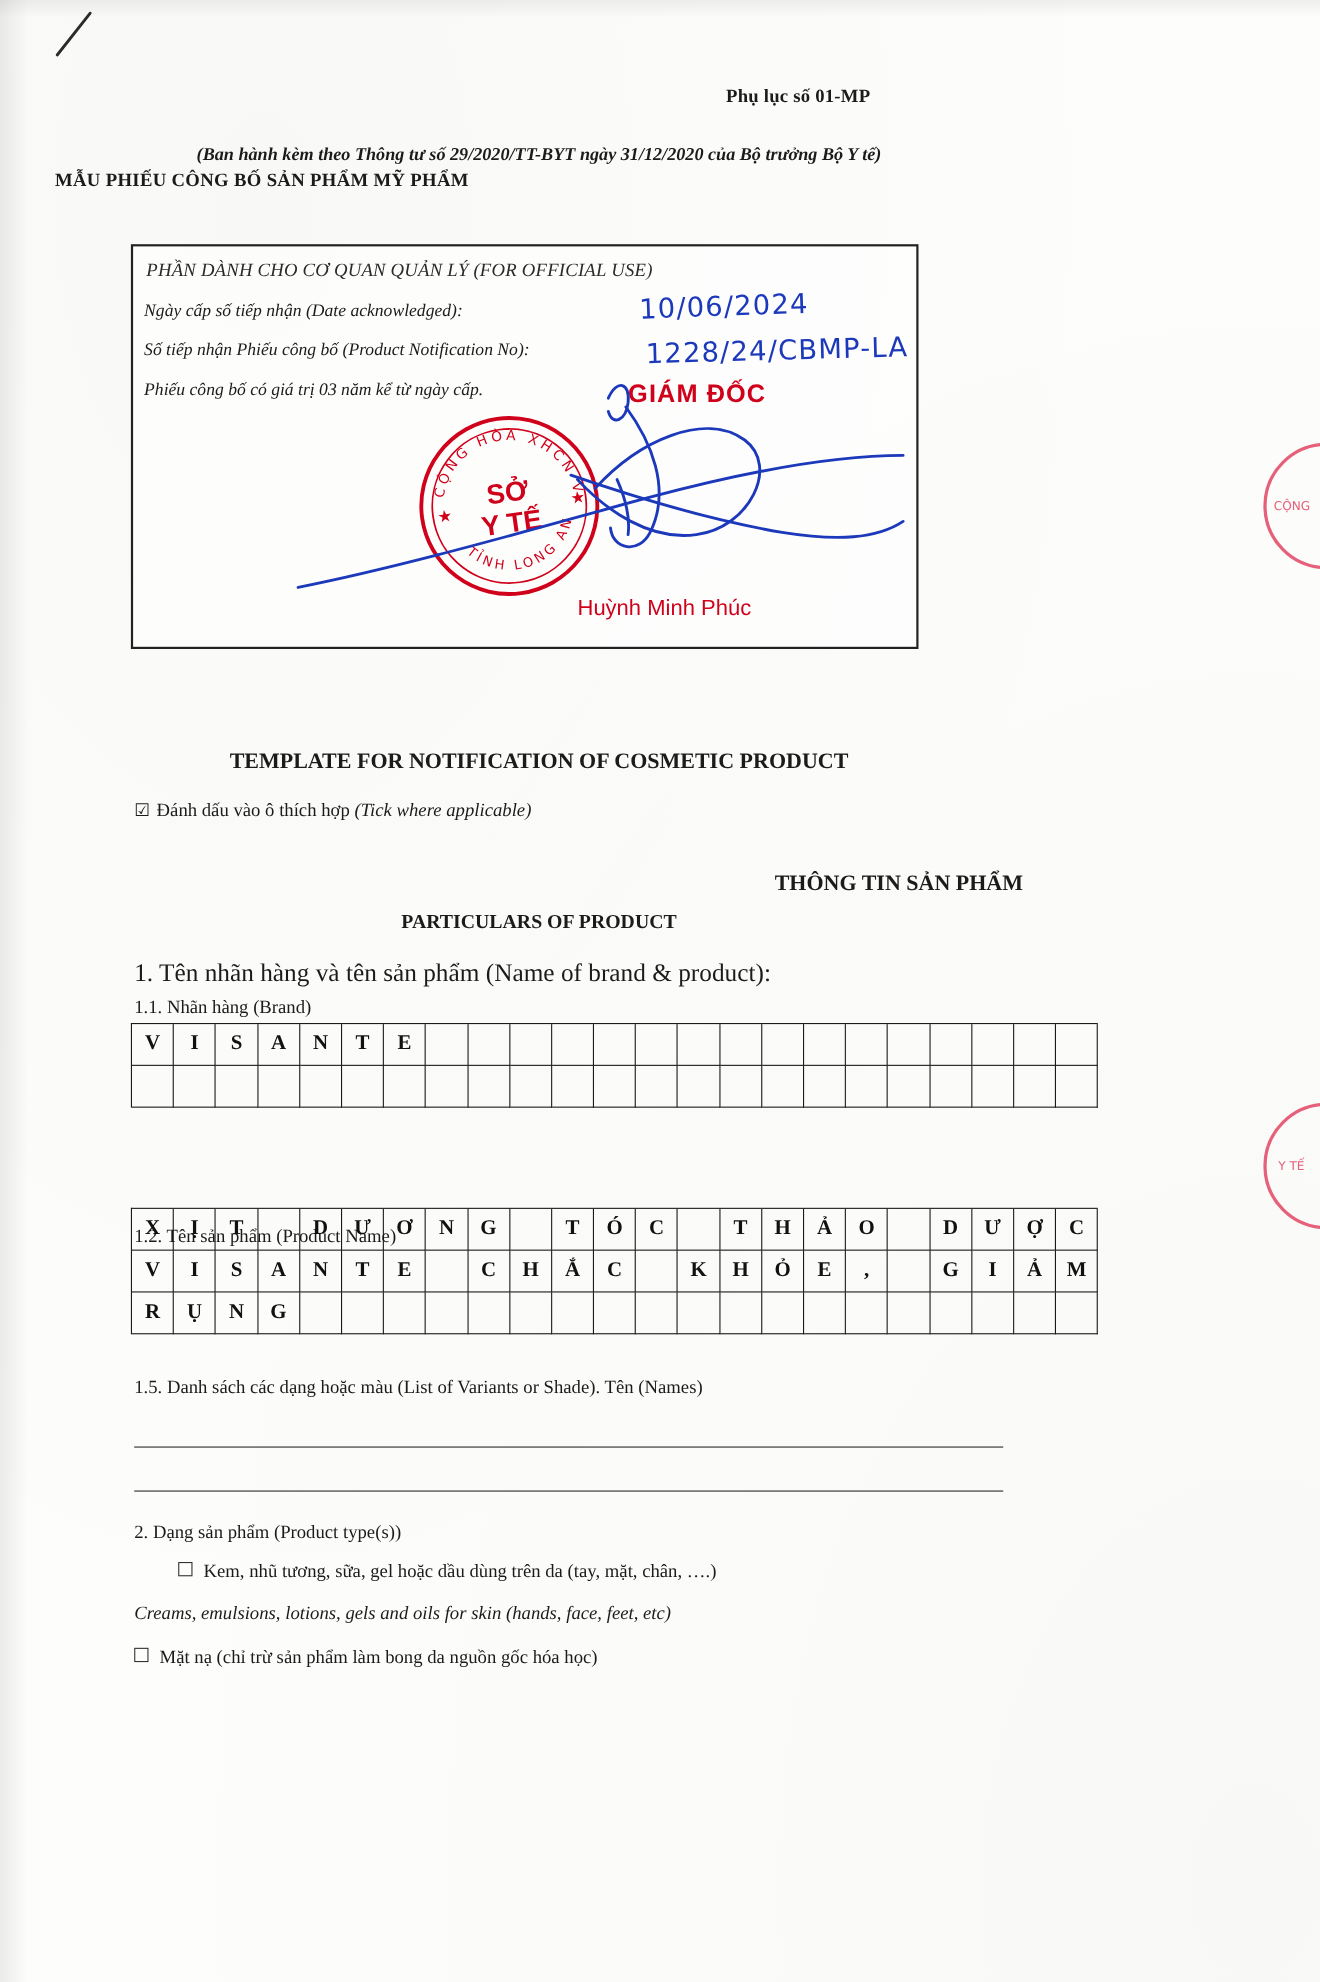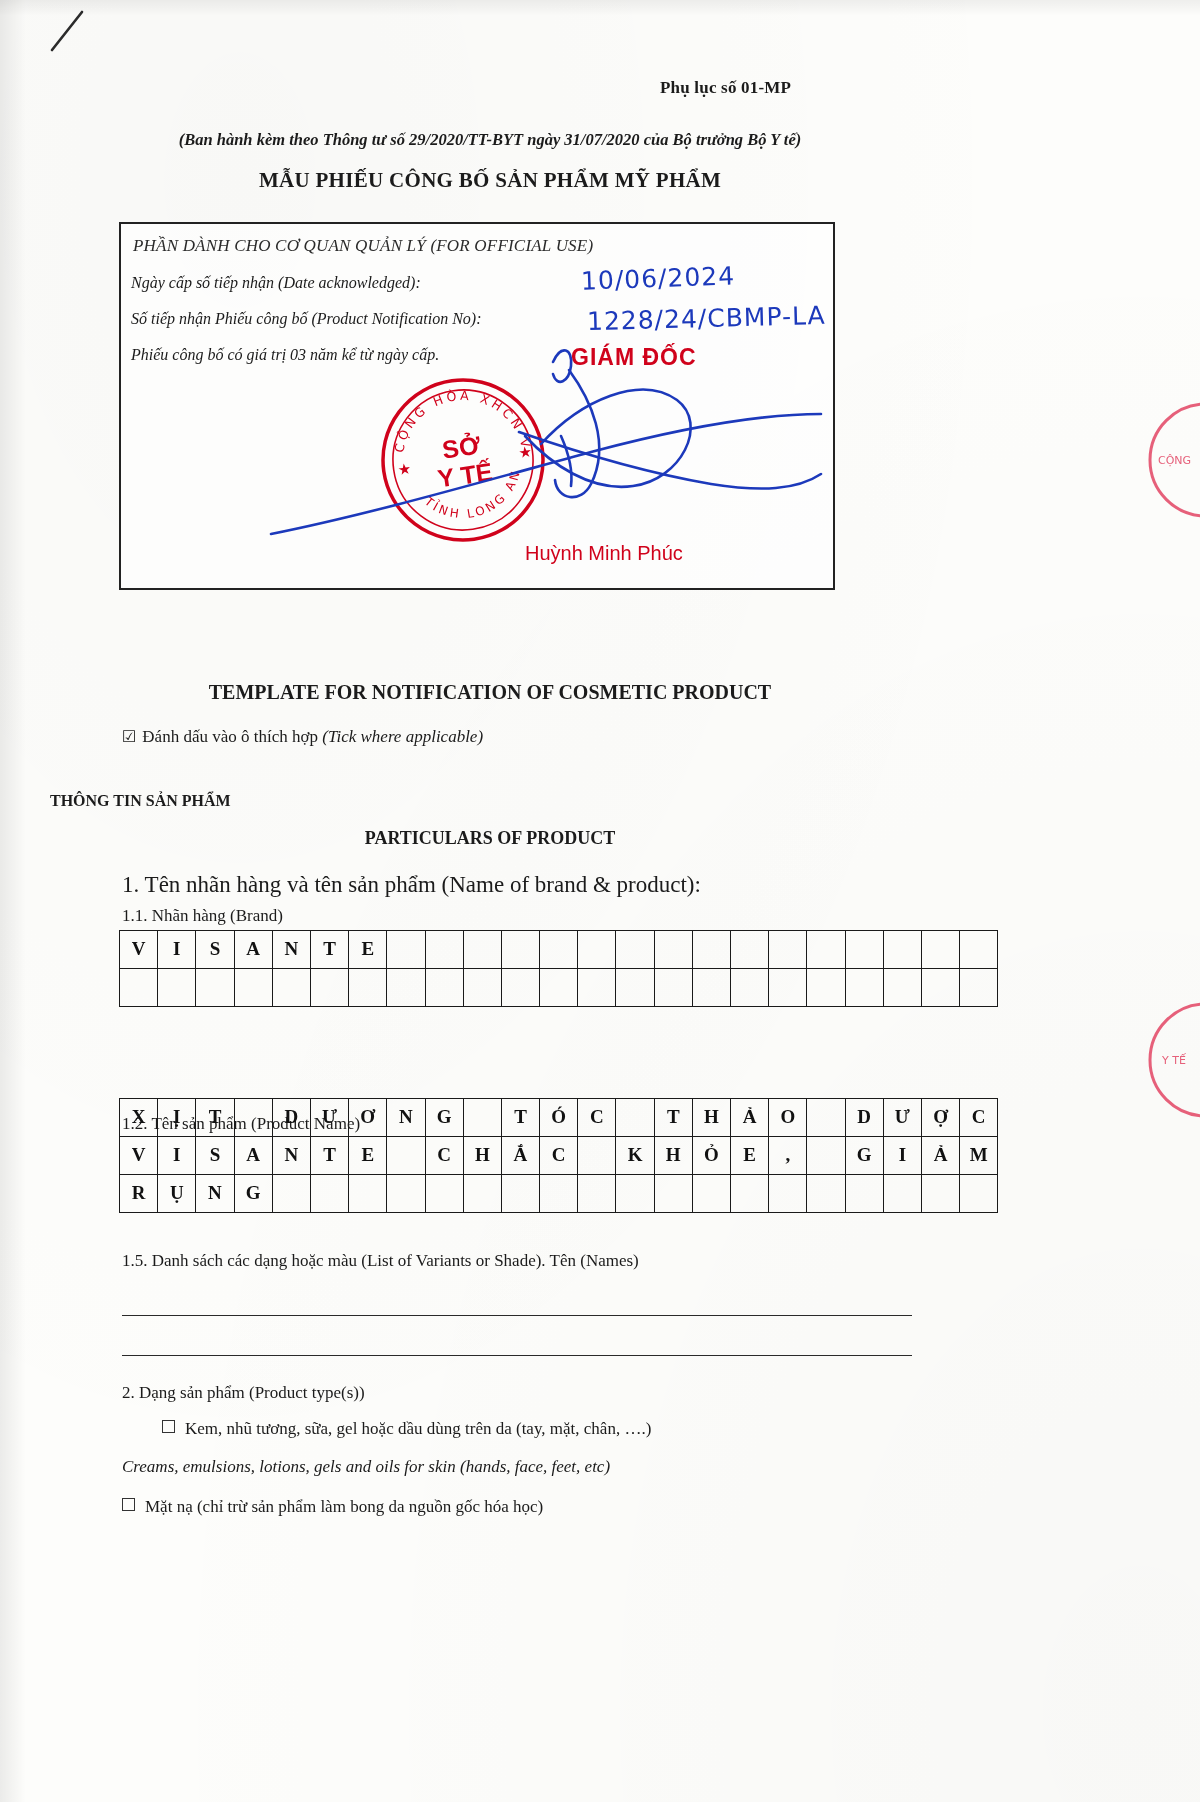--- a/index.html
+++ b/index.html
@@ -57,25 +57,24 @@
     top: 130px;
     width: 880px;
     text-align: center;
     font-style: italic;
     font-weight: bold;
     font-size: 16.5px;
   }
   .form-title-vn {
     position: absolute;
     left: 50px;
-    top: 168px;
+    top: 154px;
     width: 880px;
-    text-align: center;
     font-weight: bold;
-    font-size: 21px;
+    font-size: 17px;
     letter-spacing: .3px;
   }
 
   
   .official-box {
     position: absolute;
     left: 119px;
     top: 222px;
     width: 716px;
     height: 368px;
@@ -184,22 +183,22 @@
   .tickbox {
     display: inline-block;
     font-family: "DejaVu Sans", sans-serif;
     font-size: 16px;
     margin-right: 6px;
   }
 
   .sec-title-vn {
     position: absolute;
     left: 50px; top: 792px;
-    width: 880px; text-align: left;
-    font-weight: bold; font-size: 16px;
+    width: 880px; text-align: right;
+    font-weight: bold; font-size: 20px;
   }
   .sec-title-en {
     position: absolute;
     left: 50px; top: 828px;
     width: 880px; text-align: center;
     font-weight: bold; font-size: 18px;
   }
 
   .q1 { position: absolute; left: 122px; top: 872px; font-size: 23px; }
   .q11 { position: absolute; left: 122px; top: 906px; font-size: 17px; }
@@ -282,21 +281,21 @@
   <div class="edge-shadow-left"></div>
   <div class="edge-shadow-top"></div>
 
   <div class="corner-stroke">
     <svg width="40" height="44" viewBox="0 0 40 44">
       <path d="M4 42 L34 4" stroke="#2b2b2b" stroke-width="2.6" fill="none" stroke-linecap="round"></path>
     </svg>
   </div>
 
   <div class="appendix-no">Phụ lục số 01-MP</div>
-  <div class="issue-line">(Ban hành kèm theo Thông tư số 29/2020/TT-BYT ngày 31/07/2020 của Bộ trưởng Bộ Y tế)</div>
+  <div class="issue-line">(Ban hành kèm theo Thông tư số 29/2020/TT-BYT ngày 31/12/2020 của Bộ trưởng Bộ Y tế)</div>
   <div class="form-title-vn">MẪU PHIẾU CÔNG BỐ SẢN PHẨM MỸ PHẨM</div>
 
   <div class="official-box">
     <div class="ob-title">PHẦN DÀNH CHO CƠ QUAN QUẢN LÝ (FOR OFFICIAL USE)</div>
     <div class="ob-line1">Ngày cấp số tiếp nhận (Date acknowledged):</div>
     <div class="ob-line2">Số tiếp nhận Phiếu công bố (Product Notification No):</div>
     <div class="ob-line3">Phiếu công bố có giá trị 03 năm kể từ ngày cấp.</div>
 
     <div class="hand hand-date">10/06/2024</div>
     <div class="hand hand-no">1228/24/CBMP-LA</div>

